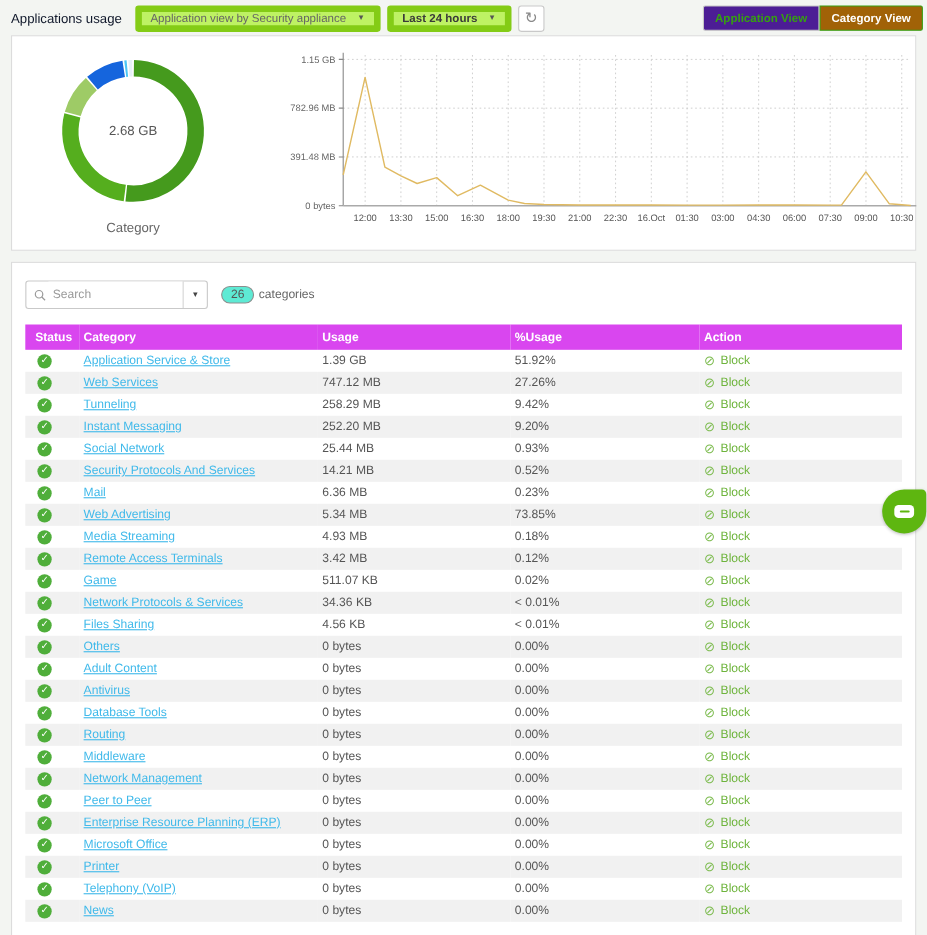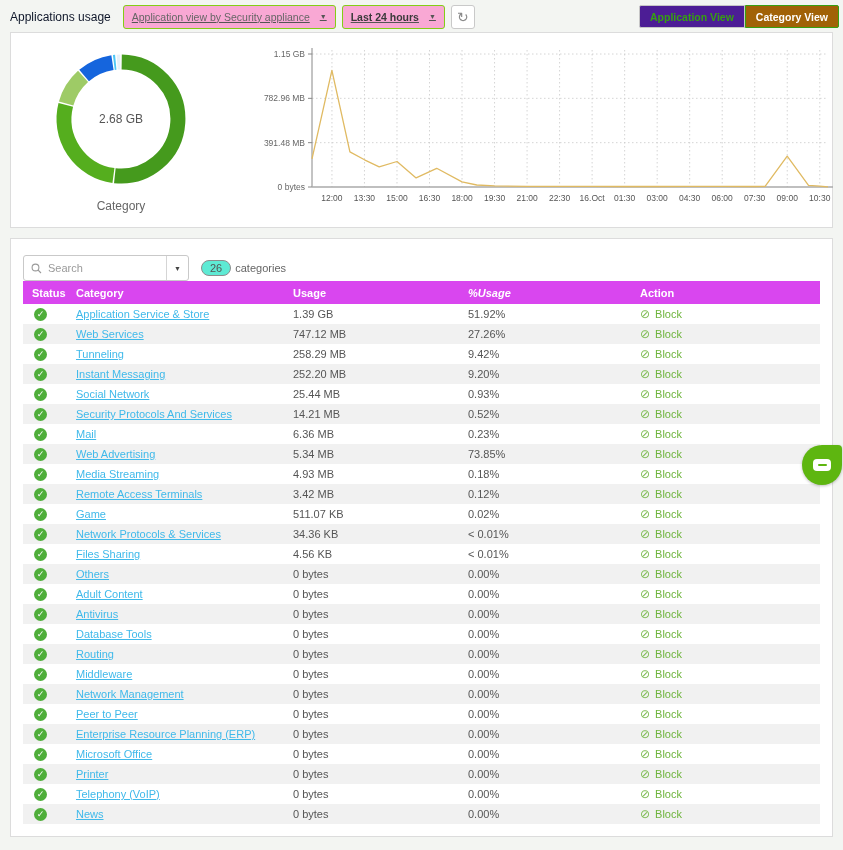--- a/index.html
+++ b/index.html
@@ -10,22 +10,22 @@
     color:#555;
     position:relative;
     overflow:hidden;
     font-size:11px;
   }
   
   .topbar { display:flex; align-items:center; padding:5px 4px 4px 10px; height:32px; }
   .topbar-title { font-size:12px; color:#0f172a; margin-right:12px; white-space:nowrap; }
   .select-box {
     display:inline-flex; align-items:center; gap:10px;
-    background:#f9a8d4; border:1px solid #84cc16; border-radius:3px;
-    height:24px; padding:0 8px; margin-right:6px; cursor:pointer; white-space:nowrap;text-decoration:underline;
+    background:#bef264; border:6px solid #84cc16; border-radius:3px;
+    height:24px; padding:0 8px; margin-right:6px; cursor:pointer; white-space:nowrap;
   }
   .select-box .sel-text { color:#666; font-size:10.5px; }
   .select-box.bold .sel-text { color:#3a3a3a; font-weight:bold; }
   .caret { font-size:7px; color:#555; line-height:1; }
   .refresh-btn {
     width:24px; height:24px; background:#fff; border:1px solid #c9c9c9; border-radius:3px;
     display:inline-flex; align-items:center; justify-content:center; cursor:pointer;
     color:#8a8a8a; font-size:14px; font-family:"DejaVu Sans", sans-serif;
   }
   .view-toggle { margin-left:auto; display:flex; }
@@ -45,21 +45,21 @@
     height:196px; position:relative;
   }
   .donut-wrap { position:absolute; left:44px; top:20px; width:132px; text-align:center; }
   .donut-caption { margin-top:12px; font-size:12px; color:#666; }
   .line-wrap { position:absolute; left:252px; top:10px; }
   
   .table-panel {
     margin:10px 10px 0; background:#fff; border:1px solid #dcdcdc;
     padding:16px 12px 12px;
   }
-  .search-row { display:flex; align-items:center; }
+  .search-row { display:flex; align-items:center; margin-bottom:14px; }
   .search-group {
     display:flex; align-items:center; border:1px solid #c9c9c9; border-radius:3px;
     background:#fff; height:26px; width:166px;
   }
   .search-group input {
     border:none; outline:none; flex:1; min-width:0; height:24px; padding:0 4px;
     font-family:"Liberation Sans", sans-serif; font-size:11px; color:#444;
   }
   .search-group input::placeholder { color:#9a9a9a; }
   .search-icon { padding:0 2px 0 7px; display:flex; align-items:center; }
@@ -73,21 +73,21 @@
   }
   .count-label { margin-left:4px; color:#666; font-size:11px; }
   table.cat-table { width:100%; border-collapse:collapse; }
   table.cat-table thead th {
     background:#d946ef; color:#fff; font-size:11px; font-weight:bold; text-align:left;
     padding:5px 4px; height:23px;
   }
   th.c-status { width:49px; padding-left:9px !important; }
   th.c-cat    { width:217px; }
   th.c-usage  { width:175px; }
-  th.c-pct    { width:172px;font-style:italic; }
+  th.c-pct    { width:172px; }
   table.cat-table tbody tr:nth-child(even) { background:#f1f1f1; }
   table.cat-table td { padding:3px 4px; height:20px; font-size:11px; color:#555; vertical-align:middle; }
   td.c-status { padding-left:11px !important; }
   .status-ok {
     display:inline-flex; width:13px; height:13px; border-radius:50%;
     background:#4fae3a; color:#fff; font-size:9px; line-height:13px;
     align-items:center; justify-content:center; font-family:"DejaVu Sans", sans-serif;
   }
   .cat-link { color:#3fb9ea; text-decoration:underline; cursor:pointer; }
   .block-btn { color:#6eb43c; cursor:pointer; display:inline-flex; align-items:center; gap:5px; }

